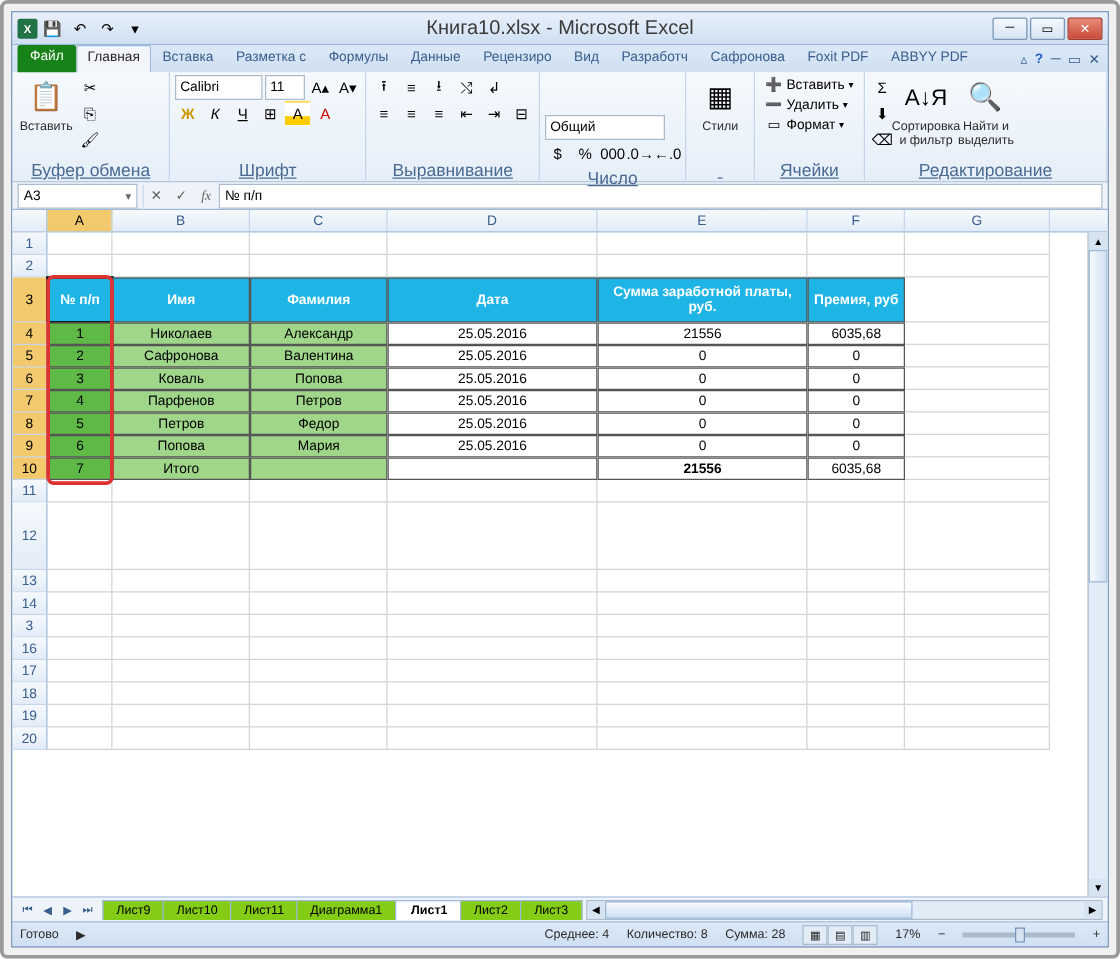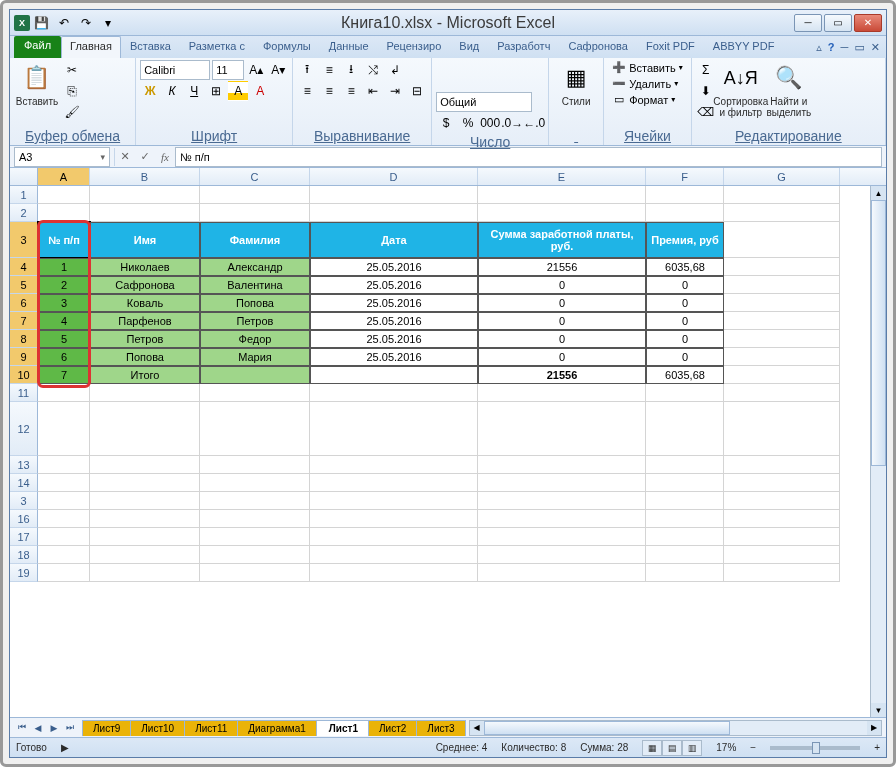--- a/index.html
+++ b/index.html
@@ -65,21 +65,21 @@
 .data-green1 { background: #9fd68a; text-align: center; justify-content: center; border: 1px solid #555; }
 .data-green2 { background: #5fb947; text-align: center; justify-content: center; border: 1px solid #555; color: #000; }
 .data-plain { background: #fff; text-align: center; justify-content: center; border: 1px solid #555; }
 .bold { font-weight: bold; }
 .active-cell { outline: 2px solid #000; outline-offset: -1px; }
 .red-highlight { position: absolute; border: 3px solid #d33; border-radius: 6px; pointer-events: none; z-index: 5; }
 
 .sheet-tabs { height: 20px; display: flex; align-items: center; background: #eef3fa; border-top: 1px solid #9db8d8; }
 .st-nav { display: flex; gap: 0; padding: 0 4px; }
 .st-nav-btn { width: 16px; height: 16px; display: flex; align-items: center; justify-content: center; color: #3a5e8c; font-size: 9px; cursor: pointer; }
-.st-tab { padding: 2px 10px; background: #eab308; border: 1px solid #9db8d8; border-bottom: none; font-size: 10px; cursor: pointer; margin-right: -1px; }
+.st-tab { padding: 2px 10px; background: #84cc16; border: 1px solid #9db8d8; border-bottom: none; font-size: 10px; cursor: pointer; margin-right: -1px; }
 .st-tab.active { background: #fff; font-weight: bold; padding-left: 12px; }
 .hscroll { flex: 1; height: 16px; background: #e2ecf7; border: 1px solid #abc; margin: 0 4px; position: relative; }
 .hscroll .thumb { position: absolute; left: 14px; top: 0; width: 60%; height: 100%; background: linear-gradient(#f5f9fd, #cfe0f2); border: 1px solid #9db8d8; }
 .hscroll .arr { position: absolute; top: 0; width: 14px; height: 100%; background: #d6e4f2; display: flex; align-items: center; justify-content: center; font-size: 8px; }
 .hscroll .arr.l { left: 0; } .hscroll .arr.r { right: 0; }
 
 .statusbar { height: 20px; background: linear-gradient(#dce8f6, #cfe0f2); border-top: 1px solid #9db8d8; display: flex; align-items: center; padding: 0 6px; font-size: 10px; color: #2a2a2a; gap: 14px; }
 .statusbar .spacer { flex: 1; }
 .view-btns { display: flex; gap: 0; }
 .view-btn { width: 20px; height: 16px; border: 1px solid #abc; background: #e2ecf7; display: flex; align-items: center; justify-content: center; font-size: 9px; cursor: pointer; }
@@ -472,20 +472,30 @@
       <div class="row">
             <div class="rowh">19</div>
             <div class="cell wA"></div>
             <div class="cell wB"></div>
             <div class="cell wC"></div>
             <div class="cell wD"></div>
             <div class="cell wE"></div>
             <div class="cell wF"></div>
             <div class="cell wG"></div>
           </div>
+      <div class="row">
+            <div class="rowh">20</div>
+            <div class="cell wA"></div>
+            <div class="cell wB"></div>
+            <div class="cell wC"></div>
+            <div class="cell wD"></div>
+            <div class="cell wE"></div>
+            <div class="cell wF"></div>
+            <div class="cell wG"></div>
+          </div>
     </div>
 
     <div class="vscroll">
       <div class="arr t">▲</div>
       <div class="thumb"></div>
       <div class="arr b">▼</div>
     </div>
 
     <div class="red-highlight" style="left:27px; top:52px; width:54px; height:168px;"></div>
   </div>

